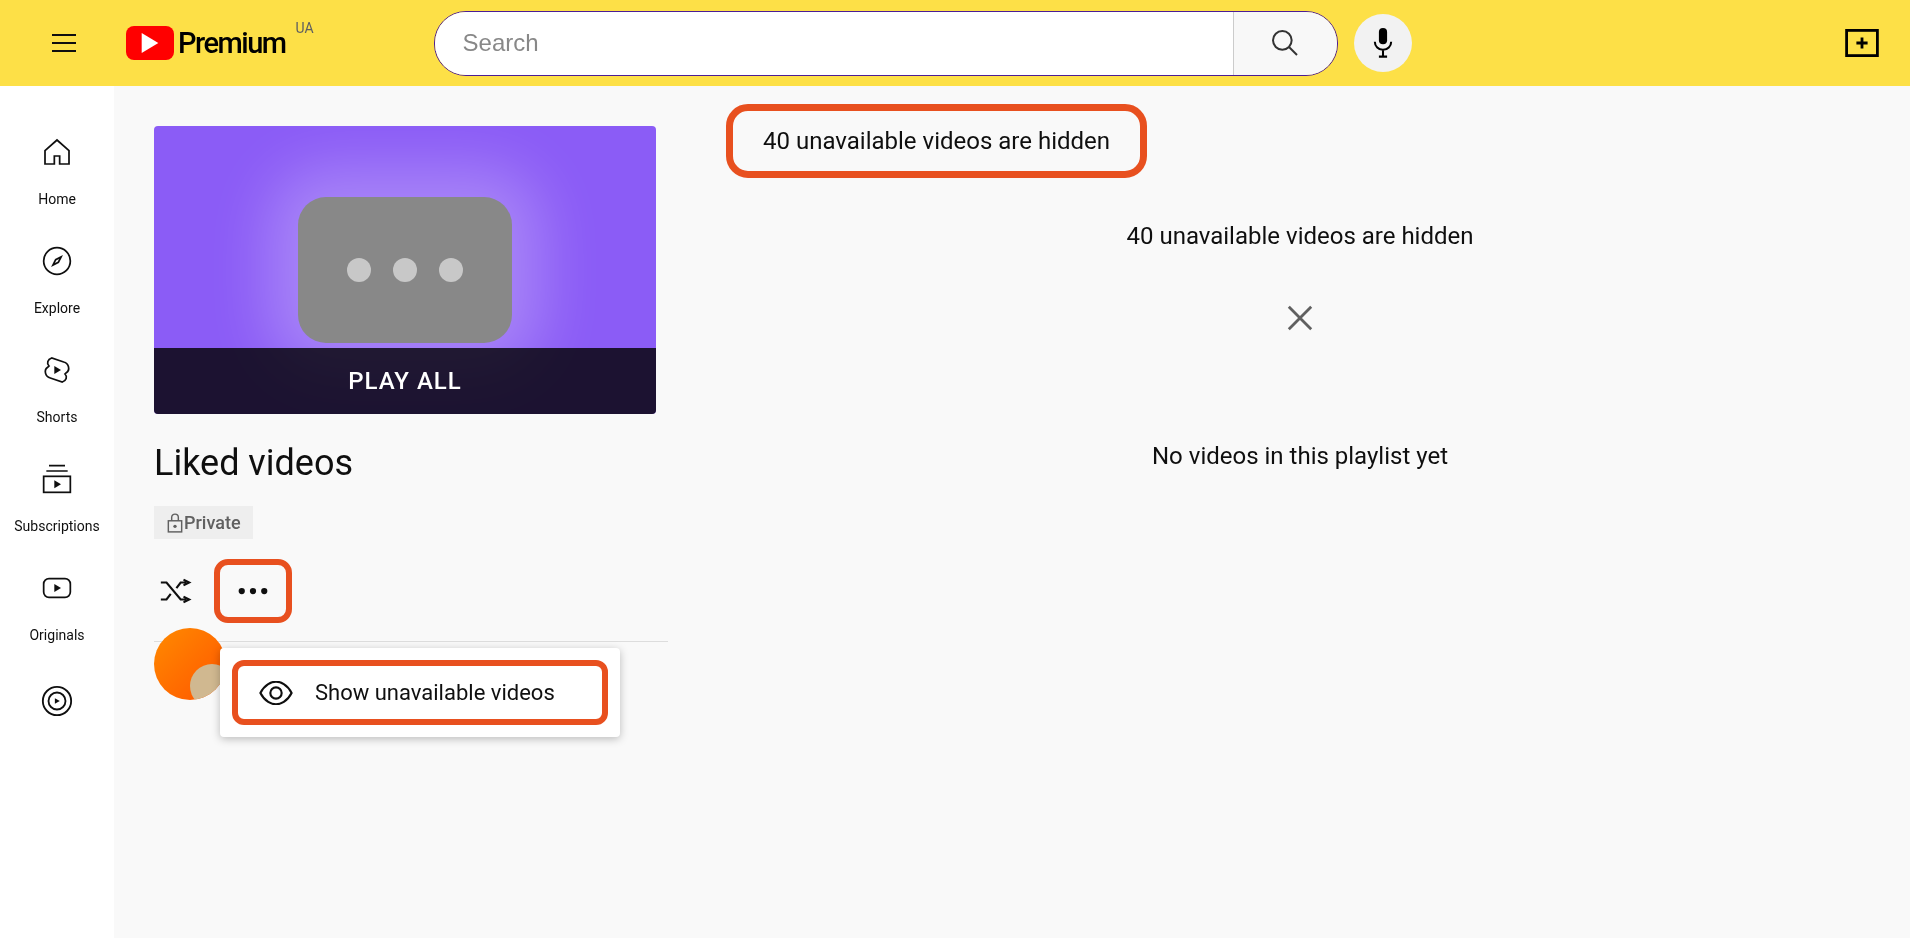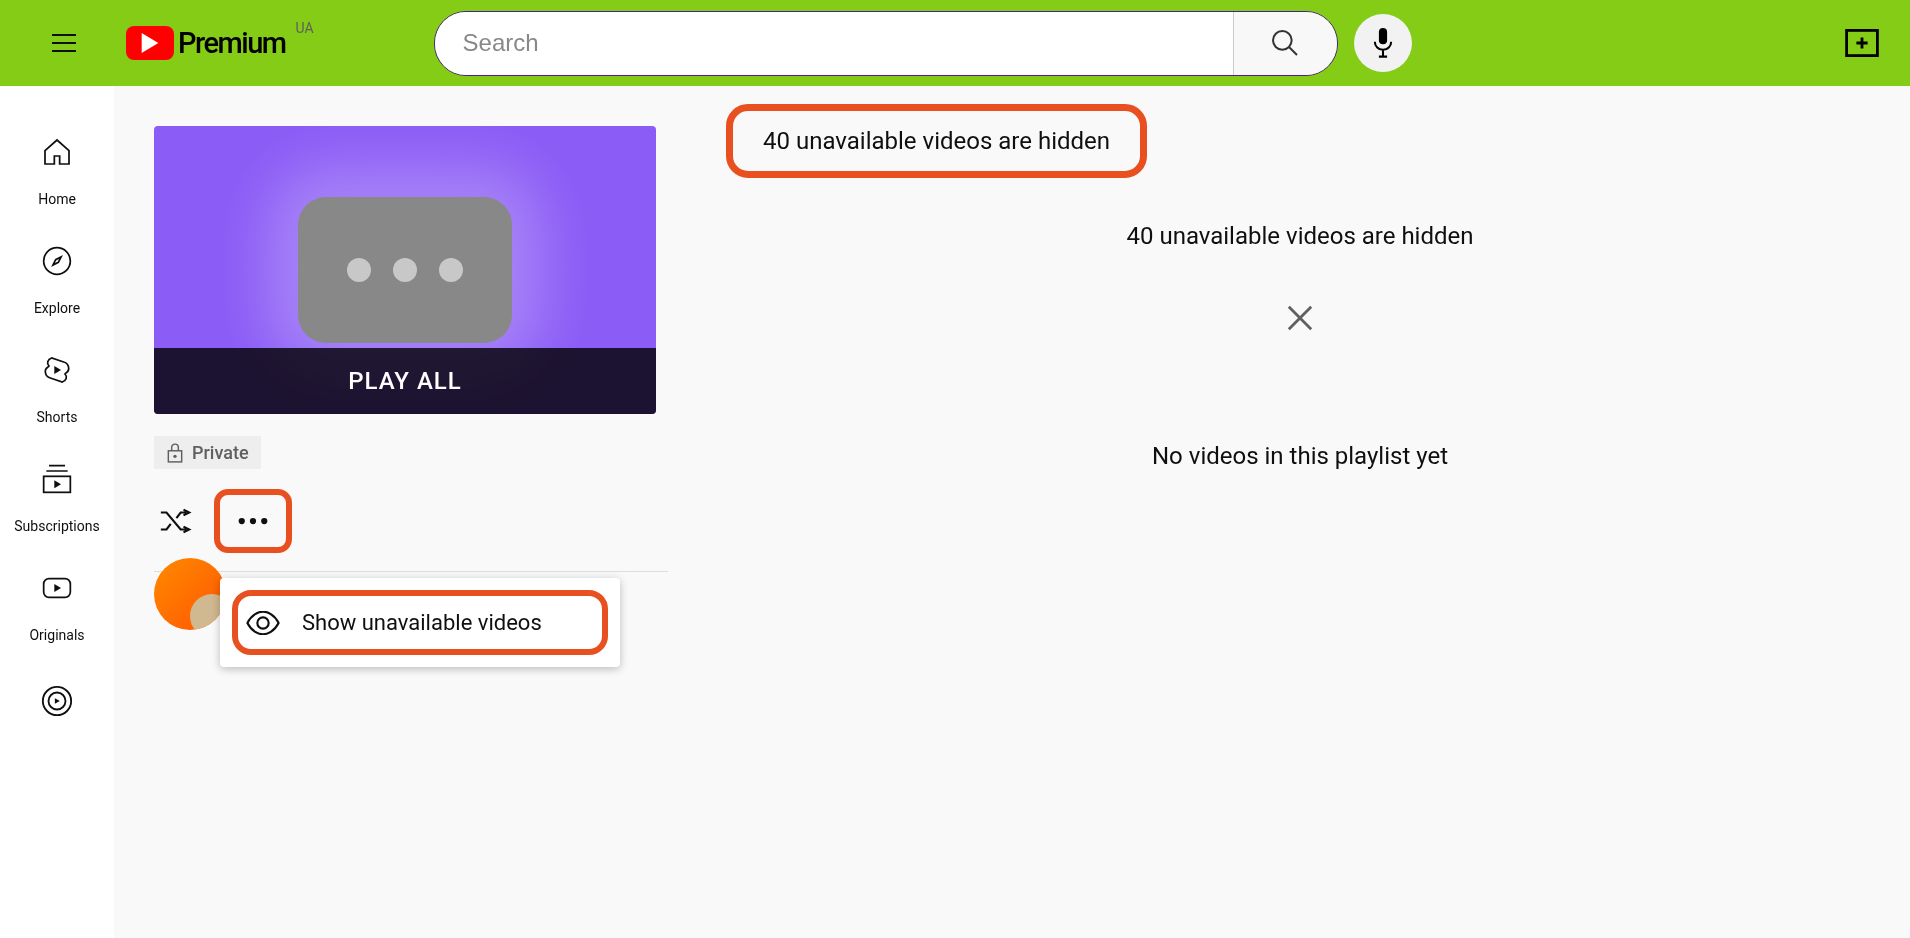--- a/index.html
+++ b/index.html
@@ -1,18 +1,18 @@
 <!DOCTYPE html>
 <html><head>
   <meta charset="utf-8">
   <style>
     * { margin: 0; padding: 0; box-sizing: border-box; }
     body { font-family: Roboto, Arial, sans-serif; background: #fff; overflow: hidden; }
     
-    .header { display: flex; align-items: center; height: 86px; padding: 8px 24px; background: #84cc16; }
+    .header { display: flex; align-items: center; height: 86px; padding: 8px 24px; background: #fde047; }
     .hamburger { width: 48px; height: 48px; display: flex; align-items: center; justify-content: center; cursor: pointer; margin-left: 16px; }
     .logo-area { display: flex; align-items: center; margin-left: 38px; position: relative; }
     .logo-play { width: 48px; height: 34px; background: #ff0000; border-radius: 8px; display: flex; align-items: center; justify-content: center; }
     .logo-text { font-size: 29px; font-weight: 500; letter-spacing: -1.5px; margin-left: 4px; }
     .logo-badge { position: absolute; top: -6px; right: -28px; font-size: 14px; color: #606060; }
     
     .search-box { display: flex; align-items: center; margin-left: 148px; flex: 0 0 904px; height: 65px; border: 1px solid #4c1d95; border-radius: 32px; overflow: hidden; }
     .search-input { flex: 1; height: 100%; border: none; outline: none; padding: 0 28px; font-size: 24px; color: #606060; }
     .search-input::placeholder { color: #888; }
     .search-btn { width: 104px; height: 100%; border: none; border-left: 1px solid #ccc; background: #f8f8f8; display: flex; align-items: center; justify-content: center; cursor: pointer; }
@@ -29,30 +29,30 @@
     .main { flex: 1; background: #f9f9f9; display: flex; padding: 40px; }
     
     .playlist-info { width: 556px; flex-shrink: 0; }
     .thumb-wrap { width: 502px; height: 288px; background: #8b5cf6; border-radius: 4px; position: relative; overflow: hidden; display: flex; align-items: center; justify-content: center; }
     .thumb-shape { width: 214px; height: 146px; background: #888; border-radius: 28px; display: flex; align-items: center; justify-content: center; gap: 22px; box-shadow: 0 0 60px 30px rgba(255,255,255,0.25); }
     .dot { width: 24px; height: 24px; background: #c8c8c8; border-radius: 50%; }
     .play-all { position: absolute; bottom: 0; left: 0; right: 0; height: 66px; background: rgba(0,0,0,0.8); color: #fff; display: flex; align-items: center; justify-content: center; font-size: 24px; font-weight: 500; letter-spacing: 1px; cursor: pointer; }
     
     .playlist-title { font-size: 36px; font-weight: 400; margin-top: 28px; color: #0f0f0f; }
     .playlist-meta { font-size: 21px; color: #606060; margin-top: 18px; }
-    .privacy-chip { display: inline-flex; align-items: center; gap: 8px; background: #eee; padding: 6px 12px; margin-top: 22px; color: #606060; font-size: 18px; font-weight: 500; }
+    .privacy-chip { display: inline-flex; align-items: center; background: #eee; padding: 6px 12px; margin-top: 22px; color: #606060; font-size: 18px; font-weight: 500; }
     
     .actions-row { display: flex; align-items: center; gap: 18px; margin-top: 20px; }
     .shuffle-btn { width: 42px; height: 42px; display: flex; align-items: center; justify-content: center; cursor: pointer; }
     .more-btn { width: 78px; height: 64px; display: flex; align-items: center; justify-content: center; cursor: pointer; border: 6px solid #e8501f; border-radius: 14px; }
     
     .divider { width: 514px; height: 1px; background: #ddd; margin-top: 18px; }
     
     .popup-menu { position: relative; margin-top: 6px; margin-left: 66px; width: 400px; background: #fff; border-radius: 4px; box-shadow: 0 2px 8px rgba(0,0,0,0.25); padding: 12px; }
-    .popup-item { display: flex; align-items: center; gap: 22px; padding: 14px 8px; cursor: pointer; border: 6px solid #e8501f; border-radius: 19px; }
+    .popup-item { display: flex; align-items: center; gap: 22px; padding: 14px 21px; cursor: pointer; border: 6px solid #e8501f; border-radius: 12px; }
     .popup-item-label { font-size: 22px; color: #0f0f0f; }
     
     .avatar-area { position: absolute; margin-top: -48px; margin-left: 0; display: flex; align-items: center; gap: 20px; }
     .avatar { width: 72px; height: 72px; border-radius: 50%; background: linear-gradient(135deg, #ff8a00, #ff5500); overflow: hidden; position: relative; }
     .avatar-face { position: absolute; right: -8px; bottom: -8px; width: 44px; height: 44px; border-radius: 50%; background: #d0b890; }
     
     .right-pane { flex: 1; padding-left: 20px; position: relative; }
     .callout-highlight { position: absolute; top: -22px; left: 16px; padding: 16px 30px; border: 7px solid #e8501f; border-radius: 22px; font-size: 24px; color: #0f0f0f; background: #f9f9f9; }
     .hidden-banner { text-align: center; font-size: 24px; color: #0f0f0f; margin-top: 96px; }
     .close-x { width: 40px; height: 40px; margin: 48px auto 0; display: flex; align-items: center; justify-content: center; cursor: pointer; }
@@ -160,20 +160,21 @@
   <div class="main">
     <div class="playlist-info">
       <div class="thumb-wrap">
         <div class="thumb-shape">
           <div class="dot"></div>
             <div class="dot"></div>
             <div class="dot"></div>
         </div>
         <div class="play-all">PLAY ALL</div>
       </div>
+      <h1 class="playlist-title">Liked videos</h1>
       <div class="privacy-chip">
         <svg width="18" height="20" viewBox="0 0 16 18">
             <rect x="2" y="7" width="12" height="10" stroke="#606060" stroke-width="1.3" fill="none"></rect>
             <path d="M5 7 V4 a3 3 0 0 1 6 0 V7" stroke="#606060" stroke-width="1.3" fill="none"></path>
             <circle cx="8" cy="12" r="1.5" fill="#606060"></circle>
           </svg>
         <span>Private</span>
       </div>
       <div class="actions-row">
         <div class="shuffle-btn">

